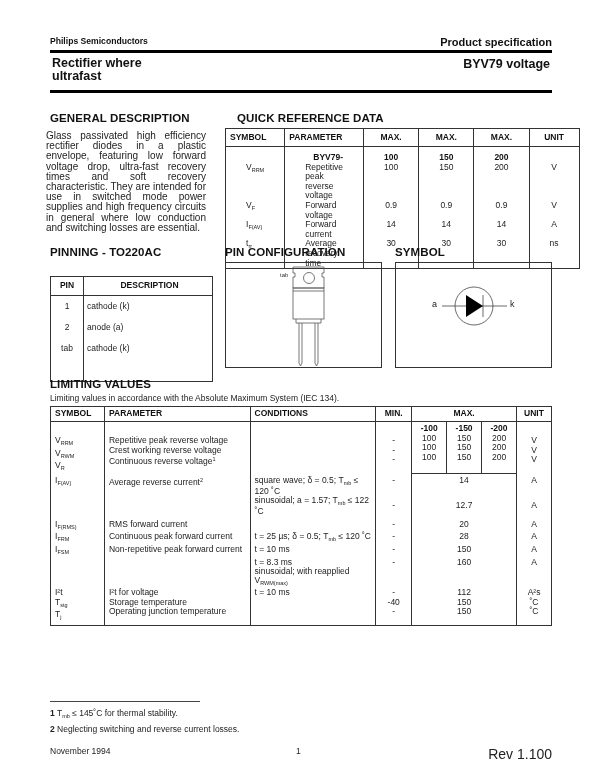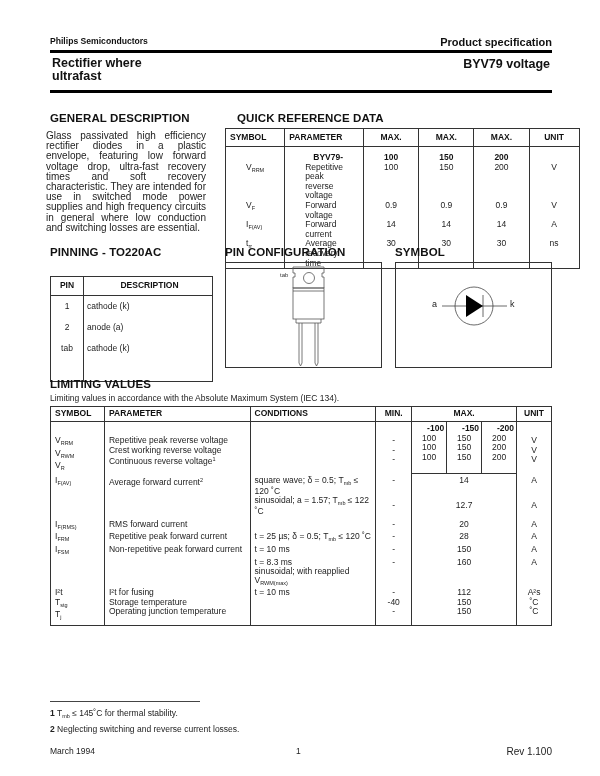--- a/index.html
+++ b/index.html
@@ -1,19 +1,19 @@
 <!DOCTYPE html>
 <html><head>
 <meta charset="utf-8">
 <style>
   * { box-sizing: border-box; margin: 0; padding: 0; }
   html, body { width: 600px; height: 776px; background: #fff; overflow: hidden; }
   body { position: relative; font-family: "Liberation Sans", sans-serif; color: #111; font-size: 8.5px; }
   .abs { position: absolute; }
-  .bold { font-weight: bold; text-align: right; }
+  .bold { font-weight: bold; }
   .hr-thick { position: absolute; left: 50px; width: 502px; height: 3px; background: #000; }
   .sect-title { position: absolute; font-weight: bold; font-size: 11.5px; letter-spacing: 0.1px; }
   .desc { position: absolute; left: 46px; top: 131px; width: 160px; font-size: 10px; line-height: 10.2px; text-align: justify; color: #222; }
   table { border-collapse: collapse; position: absolute; }
   td, th { font-size: 8.5px; line-height: 9.6px; vertical-align: top; color: #222; }
   th { font-weight: bold; color: #111; }
   .qr { left: 225px; top: 128px; width: 327px; border: 1px solid #333; }
   .qr th { border-left: 1px solid #333; border-bottom: 1px solid #333; padding: 3px 4px 2px; height: 18px; vertical-align: middle; }
   .qr td { border-left: 1px solid #333; padding: 0 20px; }
   .qr td.c, .qr th.c { text-align: center; }
@@ -230,21 +230,21 @@
     </td>
     <td class="c" style="padding-top:14px">
       <div>V</div>
       <div>V</div>
       <div>V</div>
     </td>
   </tr>
 
   <tr>
     <td style="padding-top:2px"><span>I</span><sub>F(AV)</sub></td>
-    <td style="padding-top:2px"><span>Average forward current</span><sup>2</sup></td>
+    <td style="padding-top:2px"><span>Average reverse current</span><sup>2</sup></td>
     <td style="padding-top:2px;line-height:8.5px"><span>square wave; δ = 0.5; T</span><sub>mb</sub><span> ≤ 120 ˚C</span></td>
     <td class="c" style="padding-top:2px">-</td>
     <td colspan="3" class="c" style="padding-top:2px">14</td>
     <td class="c" style="padding-top:2px">A</td>
   </tr>
 
   <tr>
     <td></td>
         <td></td>
     <td style="line-height:8.5px"><span>sinusoidal; a = 1.57; T</span><sub>mb</sub><span> ≤ 122 ˚C</span></td>
@@ -257,21 +257,21 @@
     <td style="padding-top:4px"><span>I</span><sub>F(RMS)</sub></td>
     <td style="padding-top:4px">RMS forward current</td>
     <td></td>
     <td class="c" style="padding-top:4px">-</td>
     <td colspan="3" class="c" style="padding-top:4px">20</td>
     <td class="c" style="padding-top:4px">A</td>
   </tr>
 
   <tr>
     <td><span>I</span><sub>FRM</sub></td>
-    <td>Repetitive peak forward current</td>
+    <td>Continuous peak forward current</td>
     <td style="line-height:8.5px"><span>t = 25 µs; δ = 0.5; T</span><sub>mb</sub><span> ≤ 120 ˚C</span></td>
     <td class="c">-</td>
     <td colspan="3" class="c">28</td>
     <td class="c">A</td>
   </tr>
 
   <tr>
     <td><span>I</span><sub>FSM</sub></td>
     <td rowspan="3">Non-repetitive peak forward current</td>
     <td>t = 10 ms</td>
@@ -294,21 +294,21 @@
         <td></td>
   </tr>
 
   <tr>
     <td style="padding-bottom:2px">
       <div>I²t</div>
       <div><span>T</span><sub>stg</sub></div>
       <div><span>T</span><sub>j</sub></div>
     </td>
     <td style="padding-bottom:2px">
-      <div>I²t for fusing</div>
+      <div>I²t for voltage</div>
       <div>Storage temperature</div>
       <div>Operating junction temperature</div>
     </td>
     <td>
           <div>t = 10 ms</div>
         </td>
     <td class="c" style="padding-bottom:2px">
       <div>-</div>
       <div>-40</div>
       <div>-</div>
@@ -328,15 +328,15 @@
   </table>
 
 <div class="foot-rule"></div>
 <div class="fn" style="top:708px;">
   <span class="bold">1</span><span> T</span><sub>mb</sub><span> ≤ 145˚C for thermal stability.</span>
 </div>
 <div class="fn" style="top:724px;">
   <span class="bold">2</span><span> Neglecting switching and reverse current losses.</span>
 </div>
 
-<div class="abs" style="left:50px;top:746px;font-size:8.5px;color:#222;">March 1994</div>
+<div class="abs" style="left:50px;top:746px;font-size:8.5px;color:#222;">November 1994</div>
 <div class="abs" style="left:296px;top:746px;font-size:8.5px;color:#222;">1</div>
-<div class="abs" style="right:48px;top:746px;font-size:10px;color:#222;">Rev 1.100</div>
+<div class="abs" style="right:48px;top:746px;font-size:14px;color:#222;">Rev 1.100</div>
 
 </body></html>

